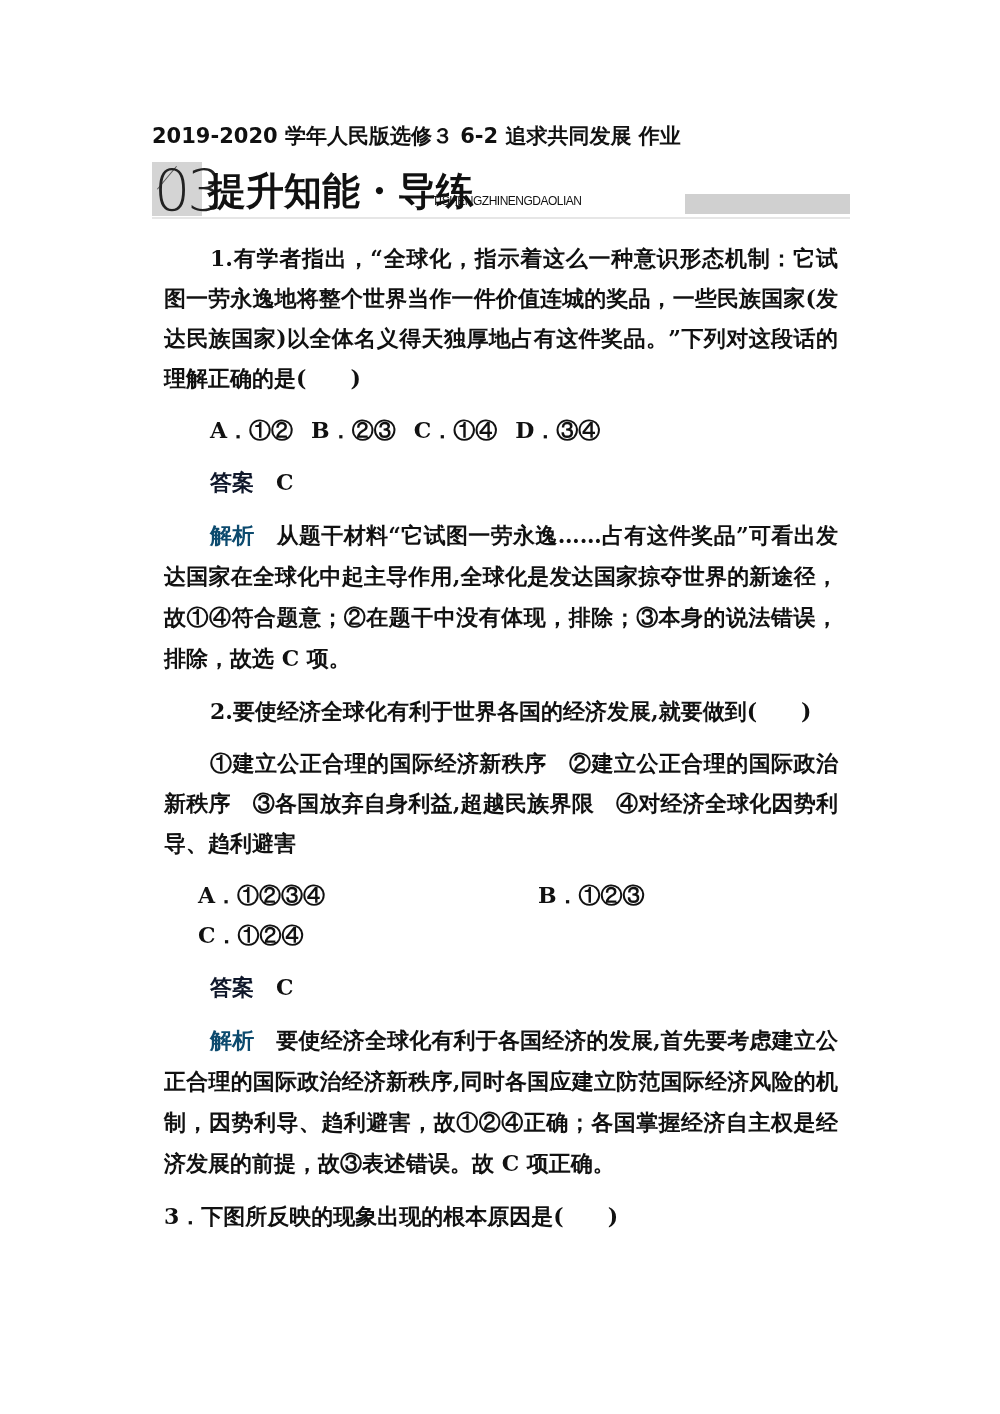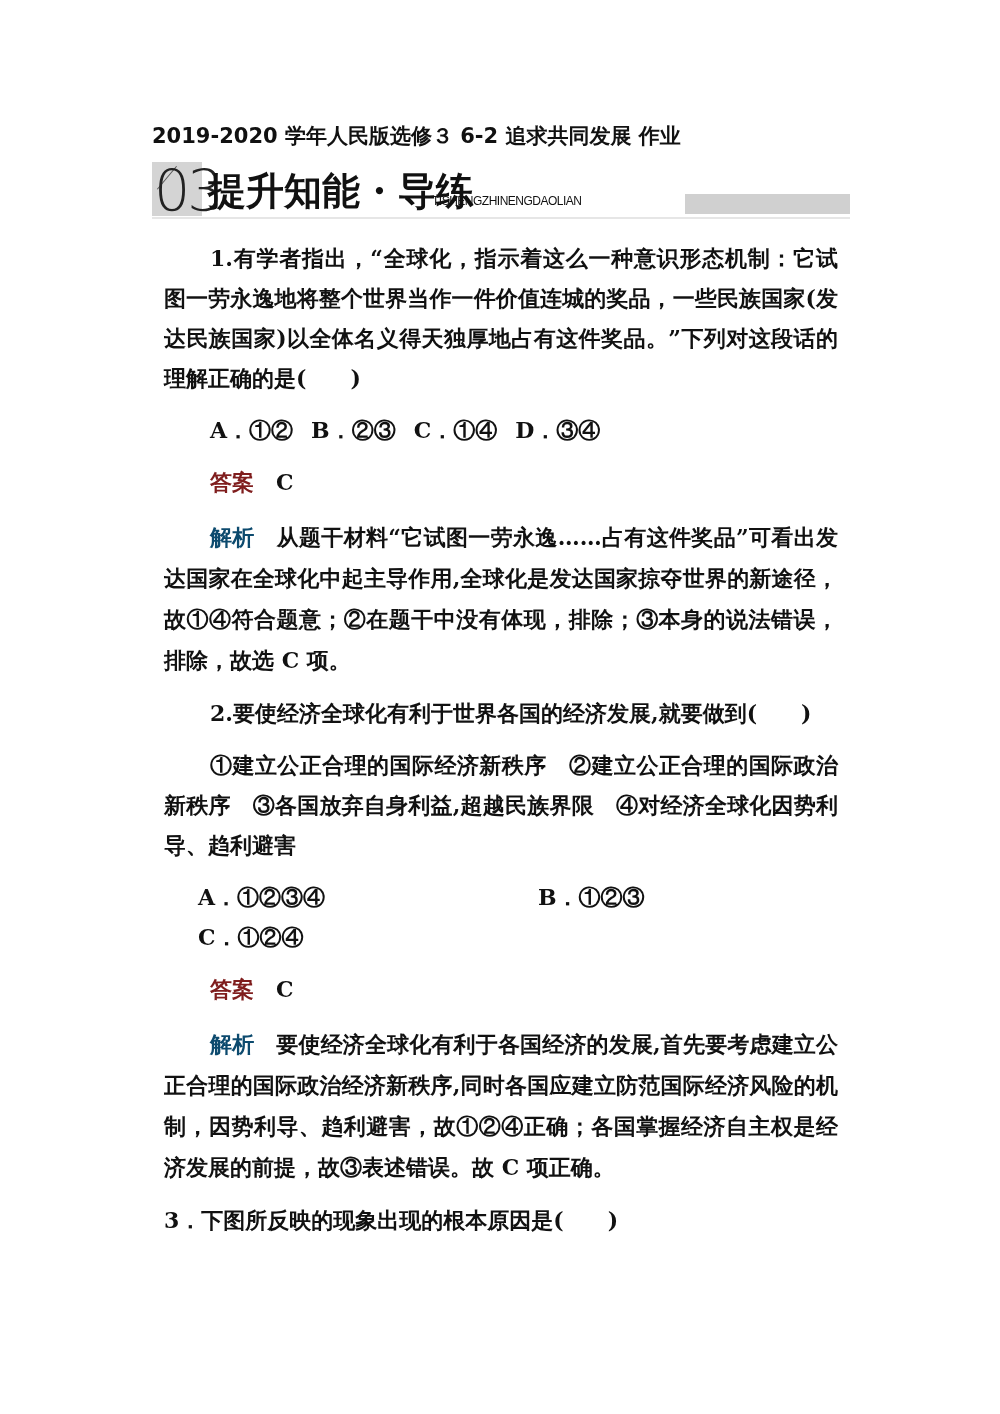--- a/index.html
+++ b/index.html
@@ -20,21 +20,21 @@
                       font-family: "Liberation Sans", "DejaVu Sans", sans-serif; white-space: nowrap; }
     .banner .bar { position: absolute; left: 533px; top: 34px; width: 165px; height: 20px; background: #d0d0d0; }
     .banner .underline { position: absolute; left: 0; top: 57px; width: 698px; height: 2px; background: #e6e6e6; }
 
     .body { position: absolute; left: 152px; top: 226px; width: 698px; font-size: 22px; line-height: 40px; }
     .p { margin: 12px; text-align: justify; text-align-last: left; }
     .indent { text-indent: 46px; }
     .sub { padding-left: 46px; }
     .opts4 span { display: inline-block; margin-right: 18px; }
     .grid2 { padding-left: 46px; display: grid; grid-template-columns: 340px 300px; }
-    .ans-label { color: #7f1d1d; font-weight: bold; font-family: Liberation Mono, monospace; margin-right: 22px; }
+    .ans-label { color: #0f172a; font-weight: bold; font-family: Liberation Sans, sans-serif; margin-right: 22px; }
     .ana-label { color: #0c4a6e; font-weight: bold; font-family: "DejaVu Sans", "Liberation Sans", sans-serif; margin-right: 22px; }
     .bold { font-weight: bold; }
     .q3 { margin-top: 2px; }
   </style>
 </head>
 <body>
 
 <div class="doc-title">2019-2020 学年人民版选修３ 6-2 追求共同发展 作业</div>
 
 <div class="banner">

